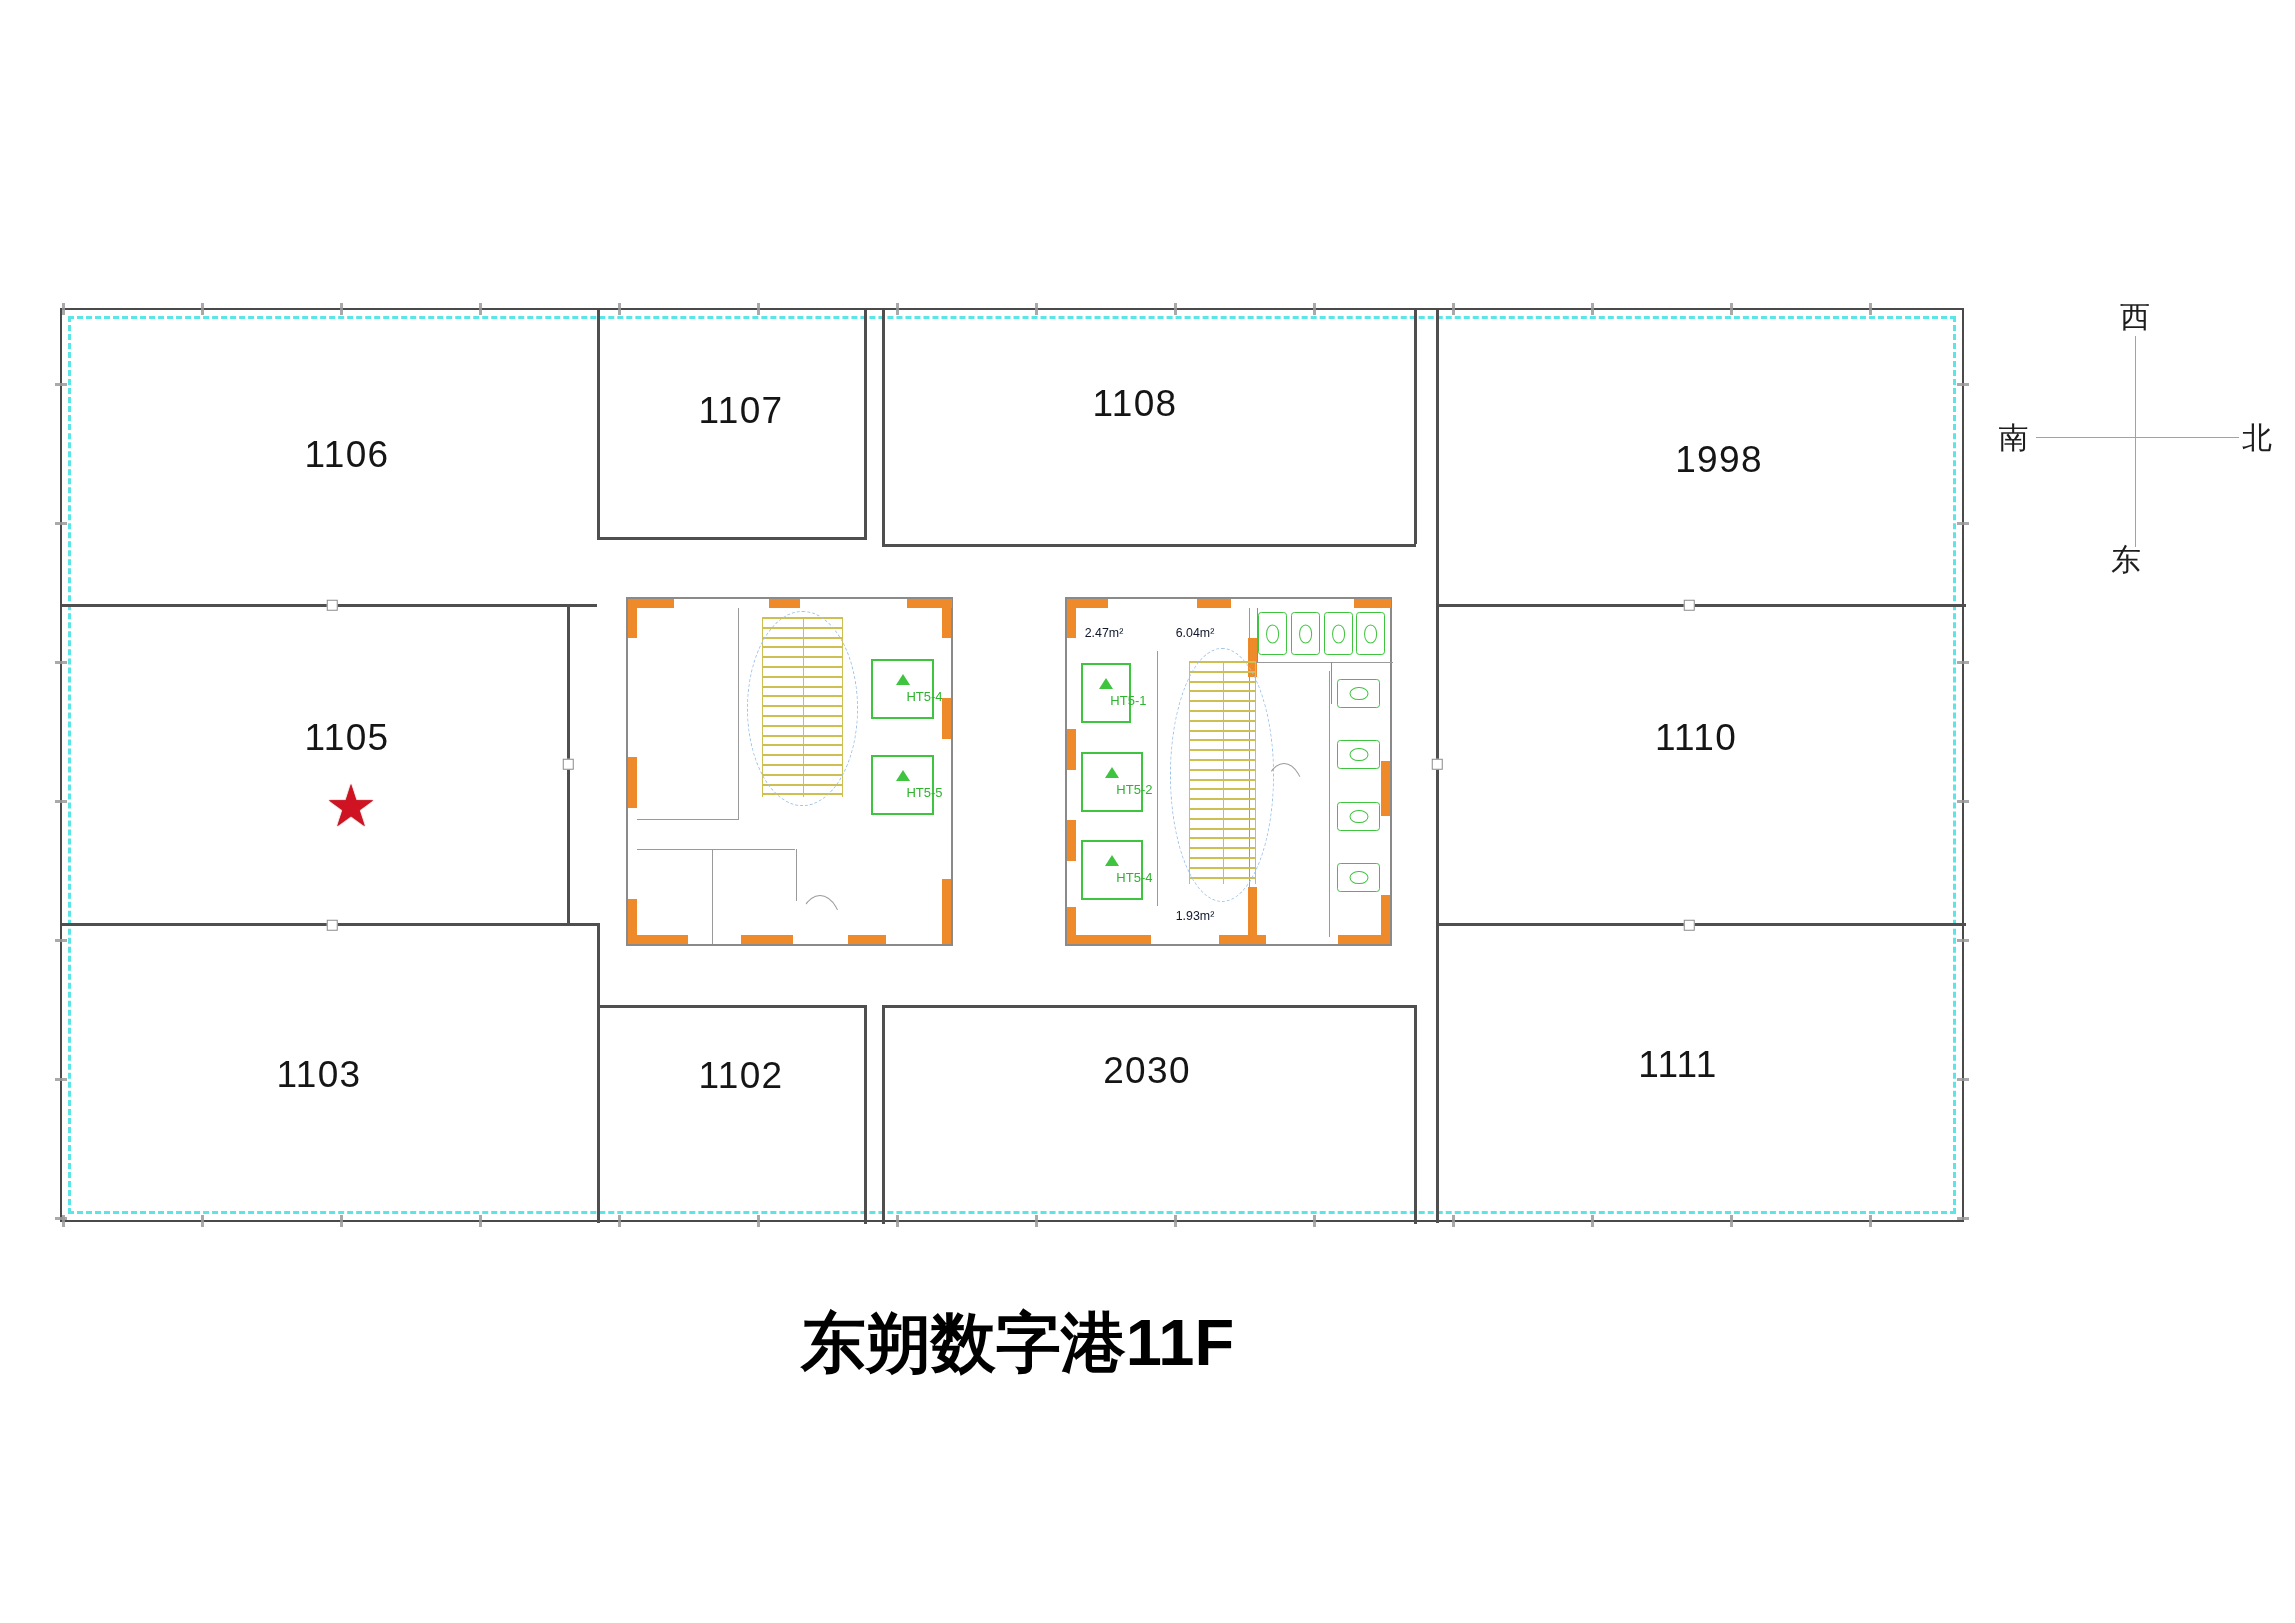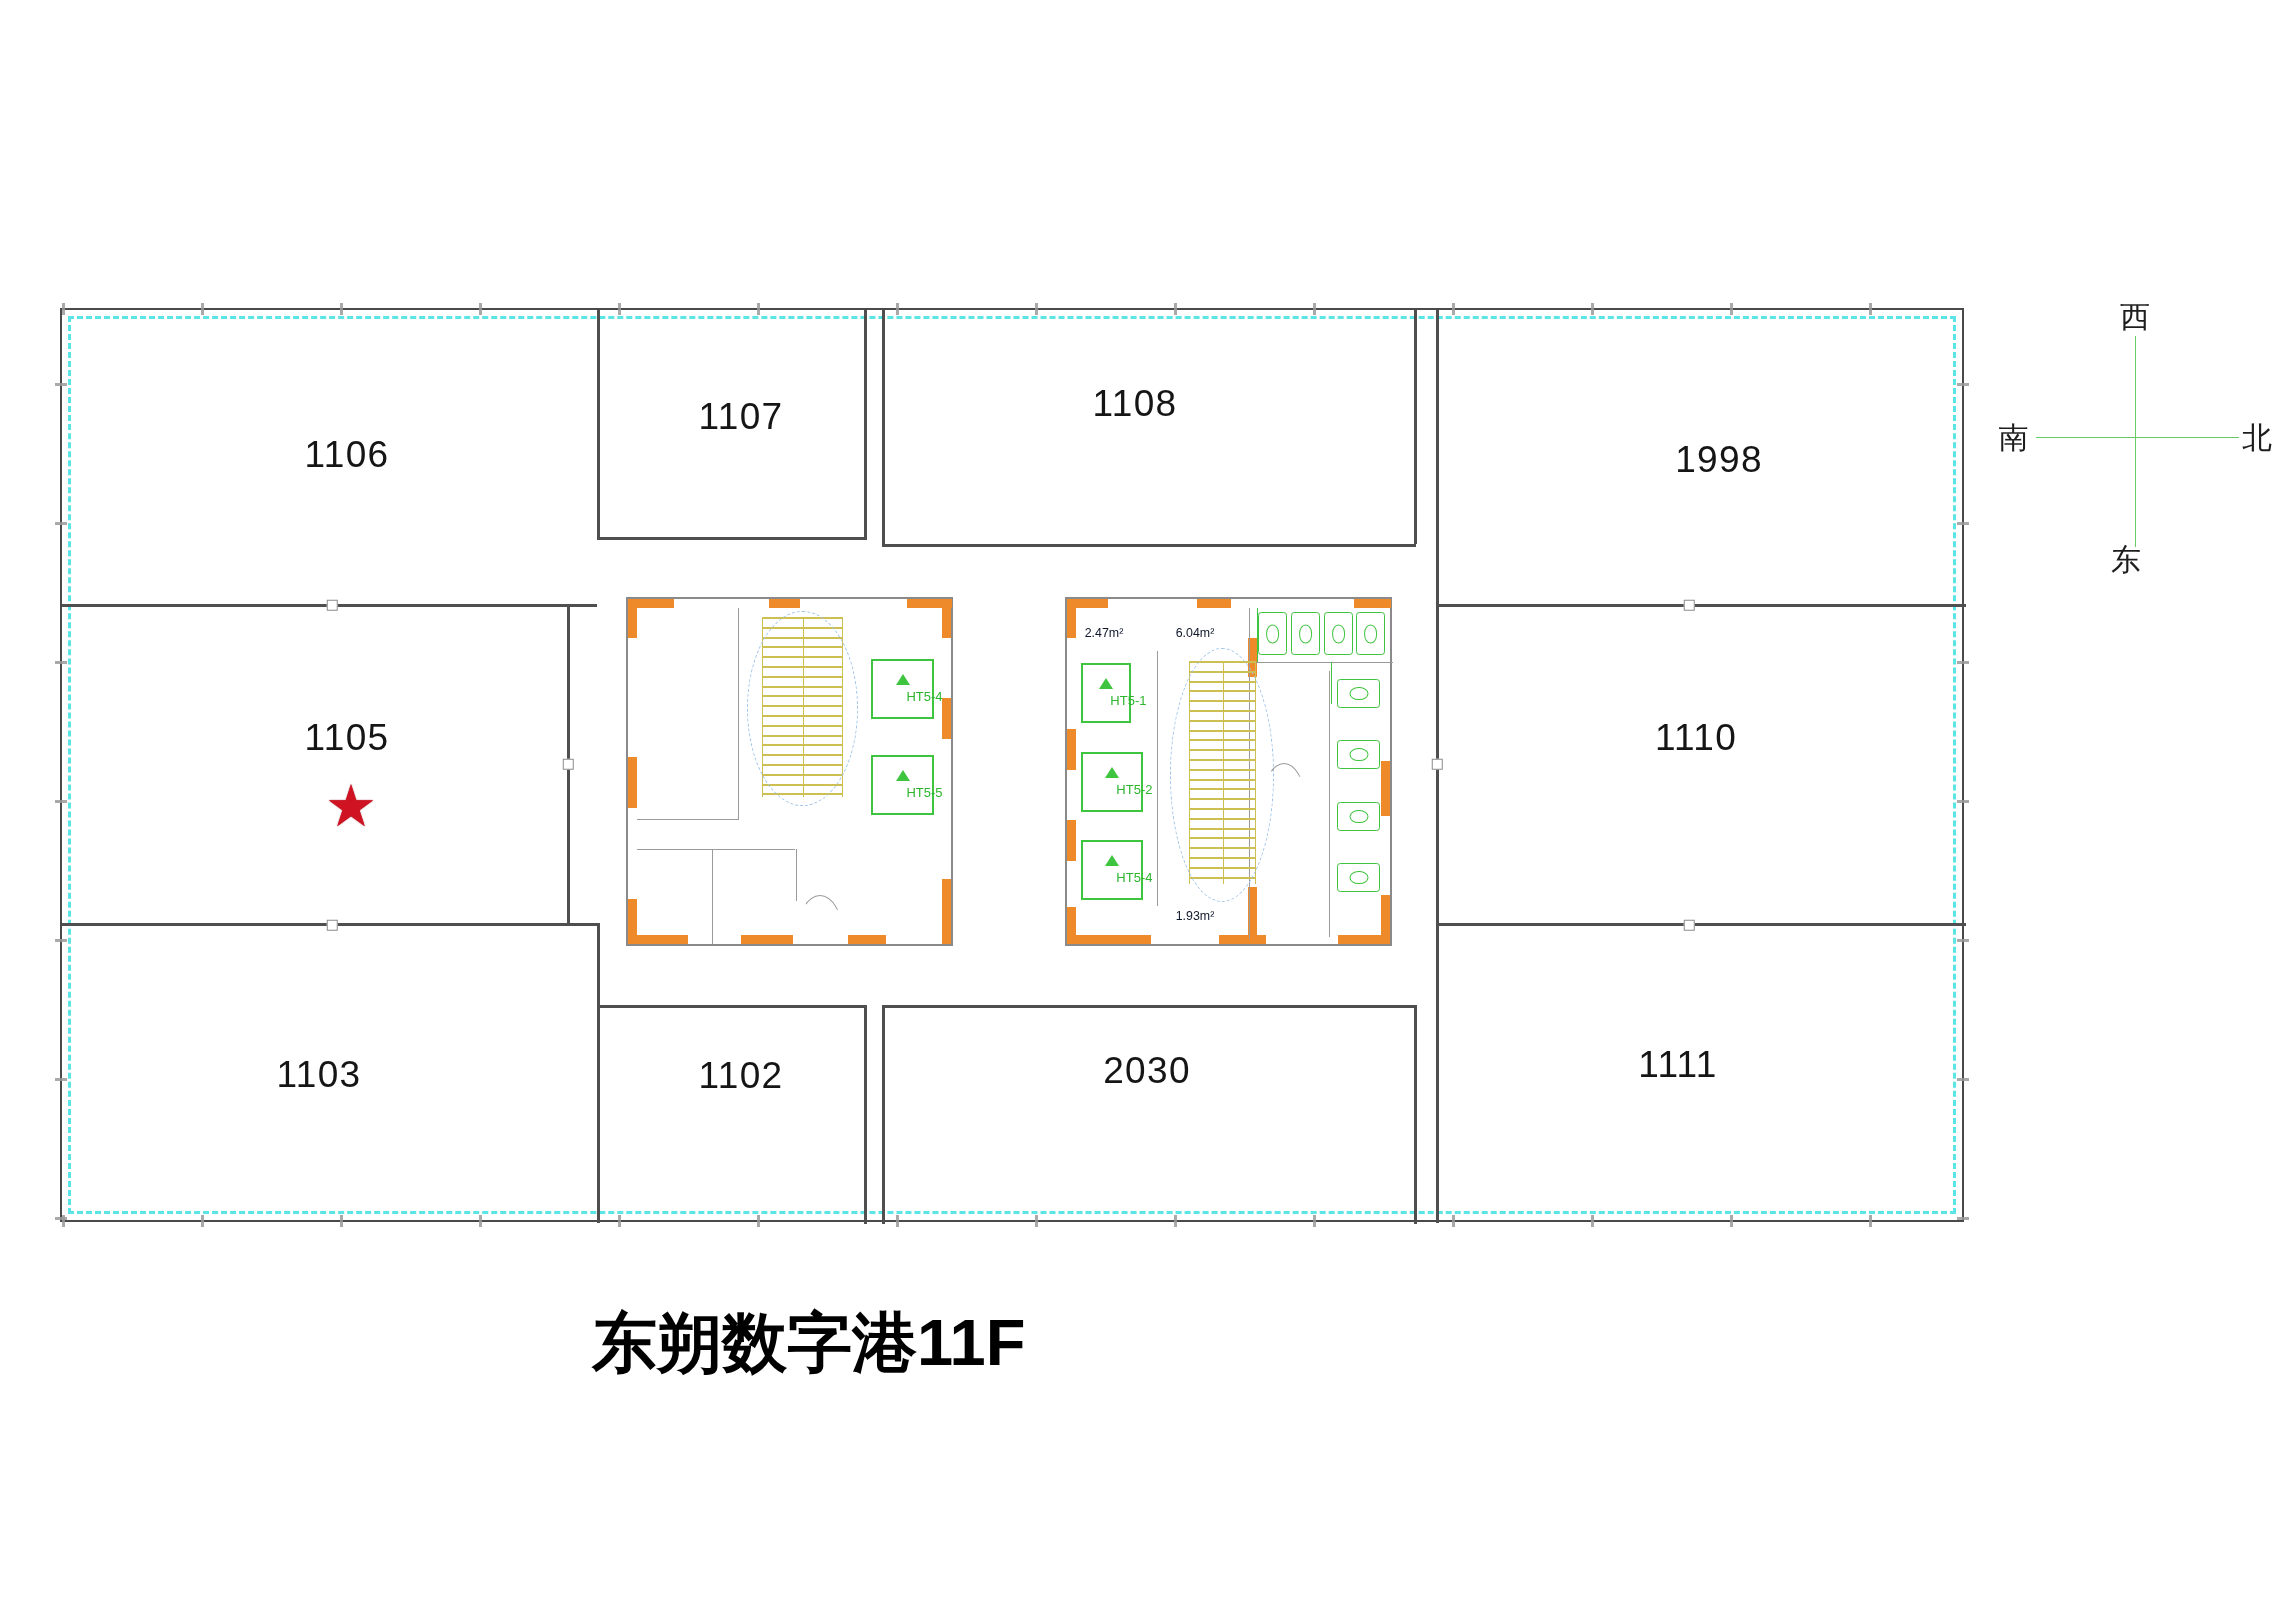--- a/index.html
+++ b/index.html
@@ -54,21 +54,21 @@
   .stall.wide::after{width:17px;height:11.8px;}
   .area-label{position:absolute;transform:translate(-50%,-50%);font-size:12.4px;color:#0f172a;white-space:nowrap;}
   .arc{position:absolute;border:1.3px solid #999;border-color:#999 transparent transparent transparent;
        border-radius:50% 50% 0 0/100% 100% 0 0;box-sizing:border-box;}
 
   
   .c-line{position:absolute;background:#66cc66;}
   .c-label{position:absolute;transform:translate(-50%,-50%);font-size:30px;color:#1d1d1d;}
 
   
-  .title{position:absolute;left:592px;top:1299px;width:851px;text-align:left;
+  .title{position:absolute;left:592px;top:1299px;width:851px;text-align:center;
          font-size:65px;font-weight:700;color:#000;}
 </style>
 </head>
 <body>
 
 <div id="canvas">
 
   <div id="plan">
     <div class="cyan-border"></div>
 
@@ -100,21 +100,21 @@
     <div class="w v" style="left:1374px;top:613px;height:300px"></div>
 
     <div class="jsq" style="left:270px;top:295px"></div>
     <div class="jsq" style="left:270px;top:615px"></div>
     <div class="jsq" style="left:1627px;top:295px"></div>
     <div class="jsq" style="left:1627px;top:615px"></div>
     <div class="jsq" style="left:506px;top:454px"></div>
     <div class="jsq" style="left:1375px;top:454px"></div>
 
     <div class="room-label" style="left:285px;top:145px">1106</div>
-    <div class="room-label" style="left:679px;top:107px">1107</div>
+    <div class="room-label" style="left:679px;top:101px">1107</div>
     <div class="room-label" style="left:1073px;top:94px">1108</div>
     <div class="room-label" style="left:1657px;top:150px">1998</div>
     <div class="room-label" style="left:285px;top:428px">1105</div>
     <div class="room-label" style="left:1634px;top:428px">1110</div>
     <div class="room-label" style="left:257px;top:765px">1103</div>
     <div class="room-label" style="left:679px;top:766px">1102</div>
     <div class="room-label" style="left:1085px;top:761px">2030</div>
     <div class="room-label" style="left:1616px;top:755px">1111</div>
 
     <div class="star" style="left:289px;top:496px">★</div>

